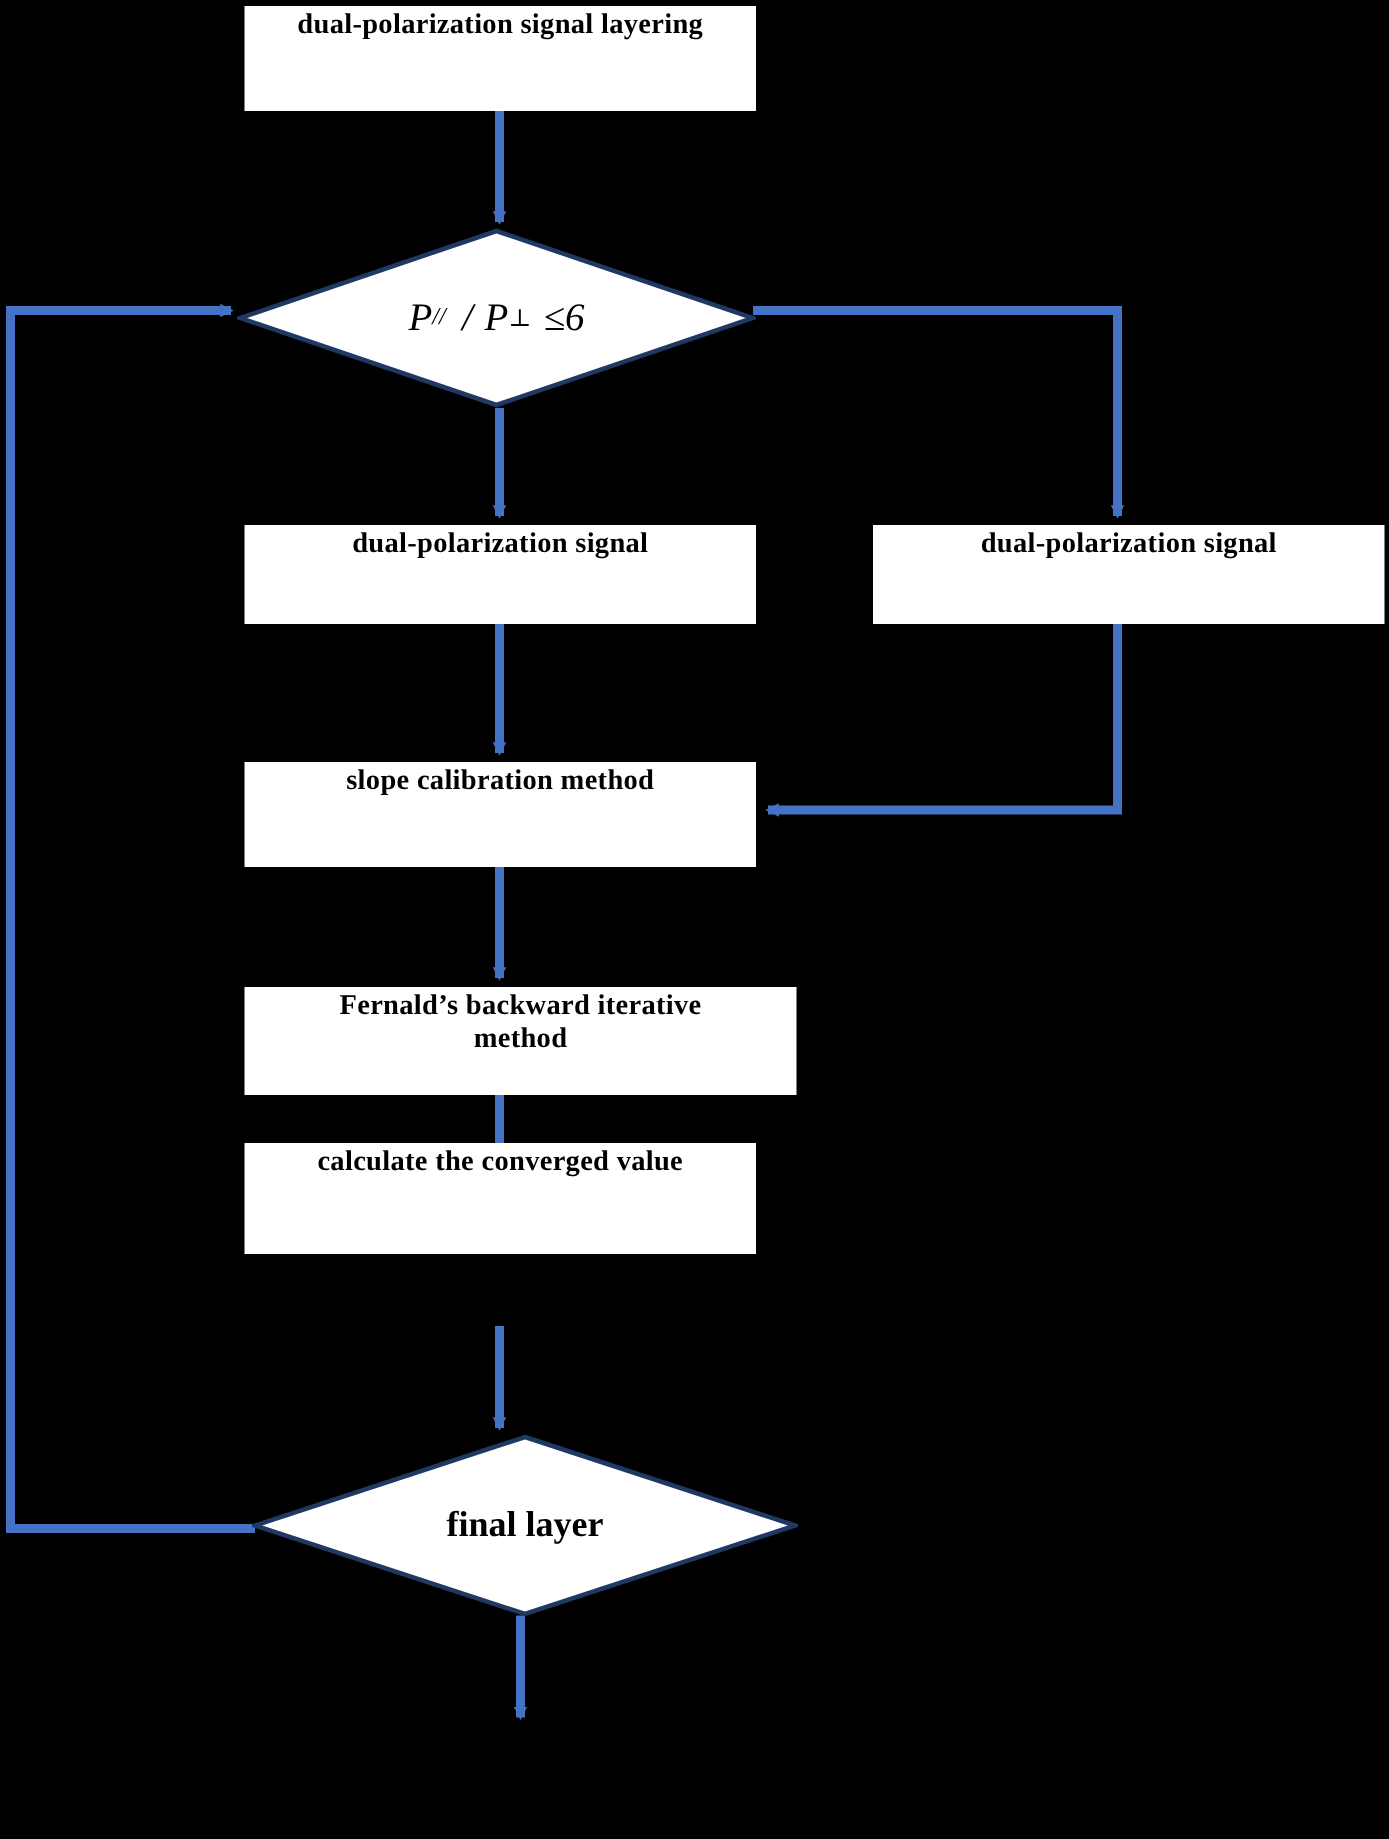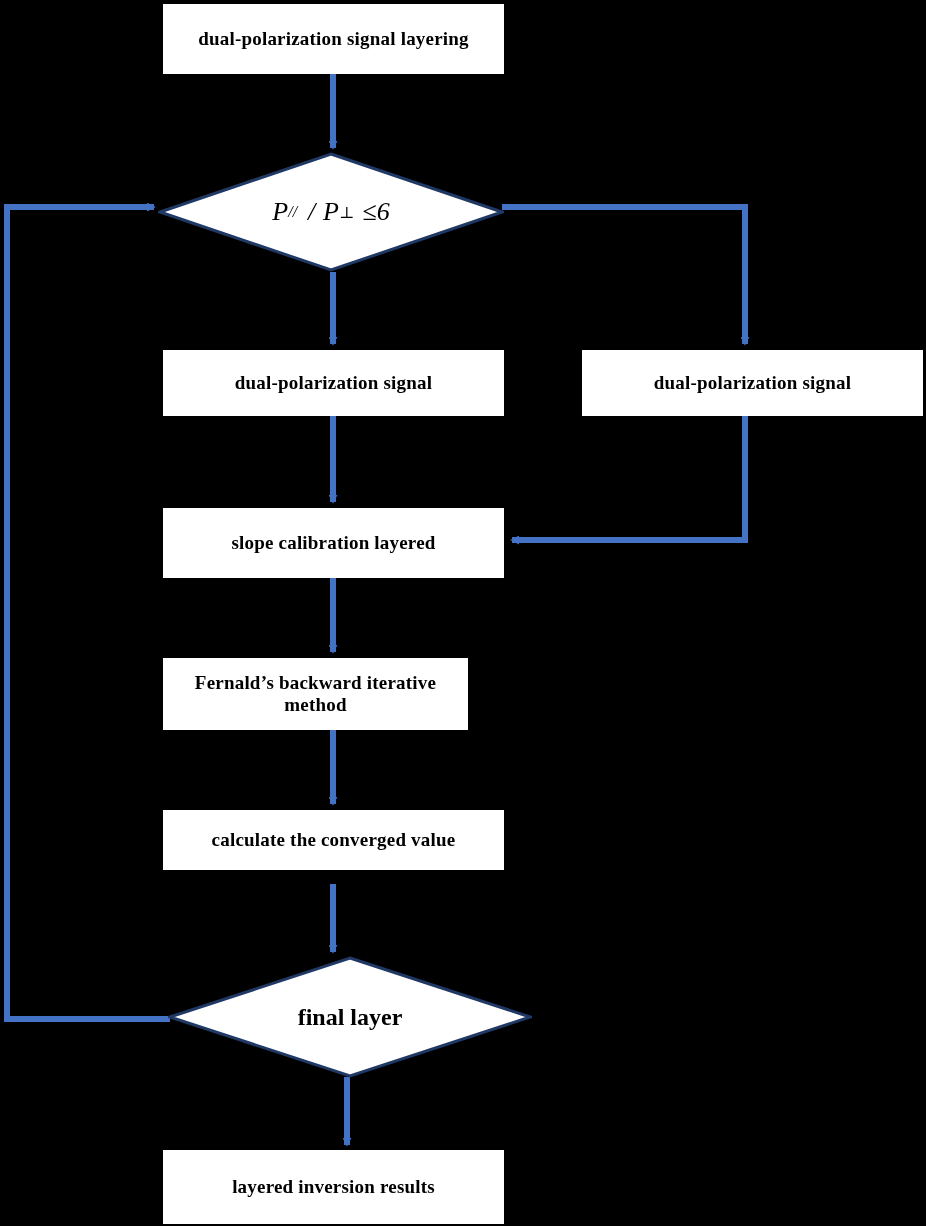--- a/index.html
+++ b/index.html
@@ -1,21 +1,21 @@
 <!DOCTYPE html>
 <html><head>
 <meta charset="utf-8">
 <style>
   html,body{margin:0;padding:0;background:#000;}
   body{width:926px;height:1226px;overflow:hidden;
        font-family:"Liberation Serif","DejaVu Serif",serif;}
   #stage{position:relative;width:926px;height:1226px;background:#000;}
 
   .node{position:absolute;box-sizing:border-box;background:#ffffff;
-        display:flex;align-items:center;justify-content:center;text-align:center;}
+        display:flex;align-items:flex-start;justify-content:center;text-align:center;}
   .box{color:#000;font-weight:bold;font-size:19px;line-height:1.18;
        letter-spacing:.2px;padding:2px 8px;}
 
   .dia-wrap{position:absolute;}
   .dia-wrap svg{position:absolute;left:0;top:0;}
   .dia-label{position:absolute;left:0;top:0;width:100%;height:100%;
              display:flex;align-items:center;justify-content:center;
              color:#000;pointer-events:none;}
   .dia-label.cond{font-size:26px;font-style:italic;font-weight:normal;}
   .dia-label.final{font-size:24px;font-weight:bold;}
@@ -73,35 +73,32 @@
 
   <div class="node box" style="left:163px;top:350px;width:341px;height:66px;">
     <span>dual-polarization  signal</span>
   </div>
 
   <div class="node box" style="left:582px;top:350px;width:341px;height:66px;">
     <span>dual-polarization  signal</span>
   </div>
 
   <div class="node box" style="left:163px;top:508px;width:341px;height:70px;">
-    <span>slope calibration  layered</span>
+    <span>slope calibration  method</span>
   </div>
 
-  <div class="node box" style="left:163px;top:658px;width:305px;height:72px;">
+  <div class="node box" style="left:163px;top:658px;width:368px;height:72px;">
     <span style="max-width:300px">Fernald’s backward iterative method</span>
   </div>
 
-  <div class="node box" style="left:163px;top:810px;width:341px;height:60px;">
+  <div class="node box" style="left:163px;top:762px;width:341px;height:74px;">
     <span>calculate the converged value</span>
   </div>
 
   <div class="dia-wrap" style="left:168px;top:956px;width:364px;height:122px;">
     <svg width="364" height="122" viewBox="0 0 364 122">
       <polygon points="182,2 362,61 182,120 2,61" fill="#FFFFFF" stroke="#1F3864" stroke-width="3"></polygon>
     </svg>
     <div class="dia-label final">final layer</div>
   </div>
 
-  <div class="node box" style="left:163px;top:1150px;width:341px;height:74px;">
-    <span>layered inversion  results</span>
-  </div>
 
 </div>
 
 </body></html>

